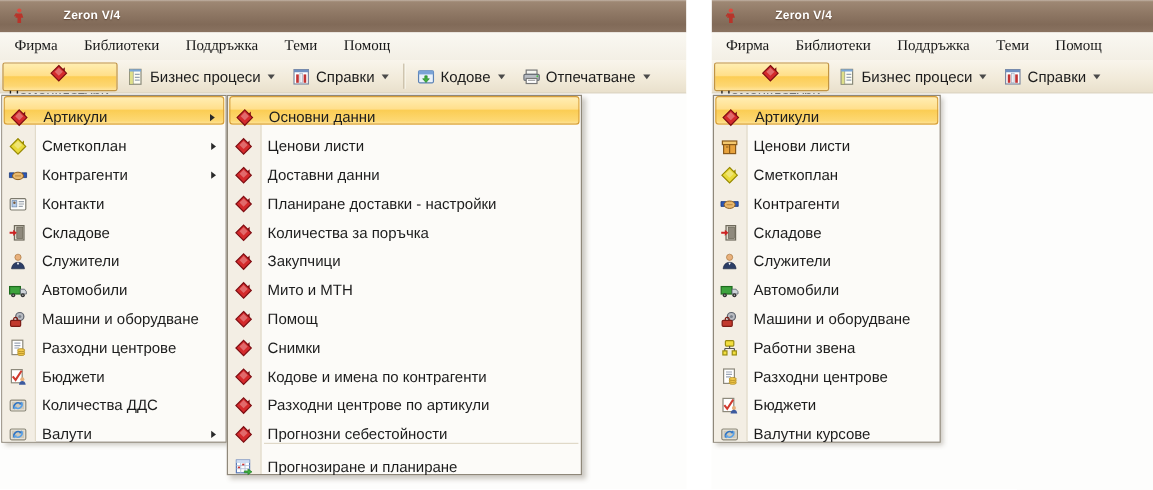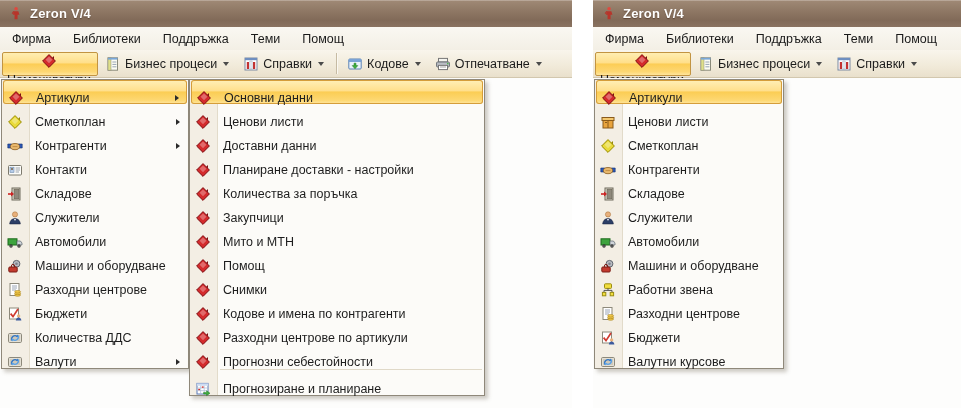--- a/index.html
+++ b/index.html
@@ -10,27 +10,27 @@
   .window { position:absolute; top:0; height:408px; overflow:hidden; display:flex; flex-direction:column; background:#fdfdfb; }
   #left-window  { left:0;  width:572px; }
   #right-window { left:593px; width:368px; }
 
   .titlebar {
     height:27px; flex:0 0 27px; display:flex; align-items:center; padding-left:8px;
     background:linear-gradient(180deg,#a08a76 0%,#8d7663 45%,#816a58 75%,#8a7361 100%);
     box-shadow:inset 0 1px 0 rgba(255,255,255,.25);
   }
   .title-icon { width:15px; height:15px; margin-right:7px; flex:0 0 15px; }
-  .title-text { color:#ffffff; font-weight:bold; font-size:13px; text-shadow:0 1px 1px rgba(60,35,20,.55); letter-spacing:.2px; }
+  .title-text { color:#ffffff; font-weight:bold; font-size:10px; text-shadow:0 1px 1px rgba(60,35,20,.55); letter-spacing:.2px;margin-left:23px; }
 
   .menubar {
     height:23px; flex:0 0 23px; display:flex; align-items:stretch;
     background:linear-gradient(180deg,#faf8f2,#f3efe5); padding-left:1px;
   }
-  .mb-item { display:flex; align-items:center; padding:0 11px; font-size:12.5px; color:#1a1a1a; cursor:default; }
+  .mb-item { display:flex; align-items:center; padding:0 11px; font-size:12.5px; color:#1a1a1a; cursor:default;font-family:Liberation Serif, serif; }
 
   .toolbar {
     height:28px; flex:0 0 28px; display:flex; align-items:center; gap:2px; padding:0 2px;
     background:linear-gradient(180deg,#f9f5ec 0%,#f1ead9 60%,#e9e0cc 100%);
     border-bottom:1px solid #d2c7ae;
   }
   .tb-btn { display:flex; align-items:center; gap:4px; height:24px; padding:0 6px 0 4px;
     border:1px solid transparent; border-radius:2px; font-size:12.5px; color:#1c1c1c; cursor:default; white-space:nowrap; }
   .tb-btn.active {
     border-color:#c29442;

